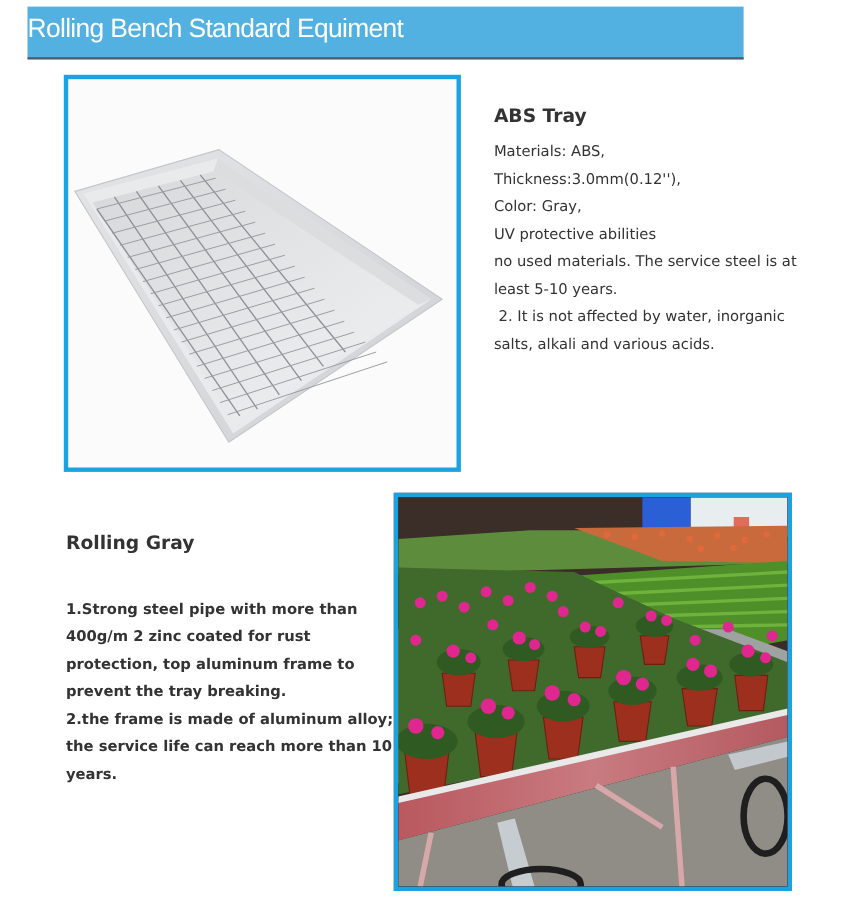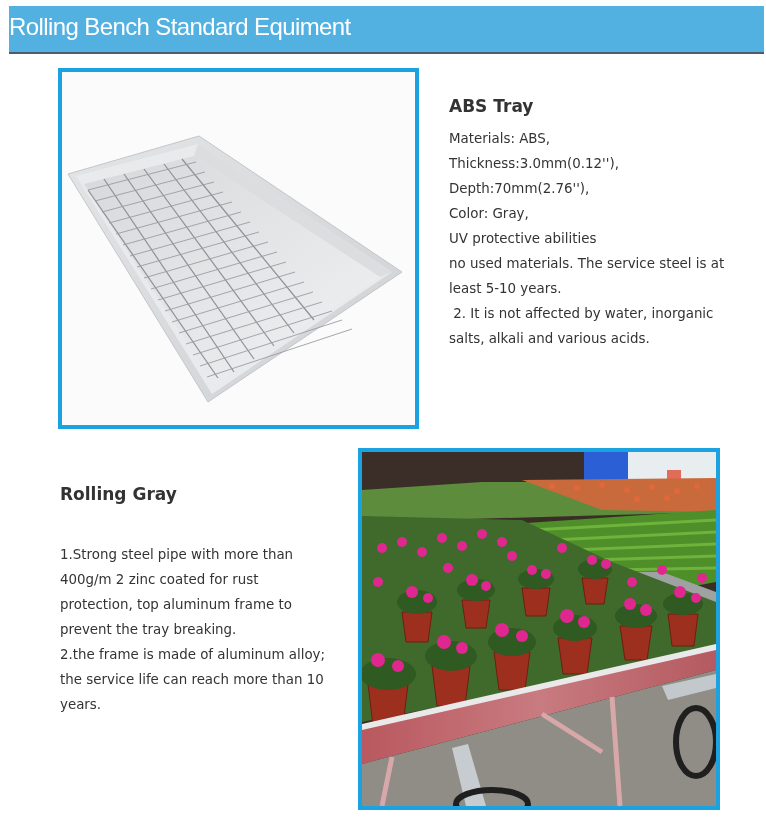--- a/index.html
+++ b/index.html
@@ -1,18 +1,18 @@
 <!DOCTYPE html>
 <html><head>
 <meta charset="utf-8">
 <style>
   html, body { margin: 0; padding: 0; background: #ffffff; }
   body { width: 766px; height: 820px; position: relative; overflow: hidden;
          font-family: "DejaVu Sans", "Liberation Sans", sans-serif; color: #333333; }
-  .header { position: absolute; left: 9px; top: 6px; width: 755px; height: 46px;
+  .header { position: absolute; left: 25px; top: 6px; width: 651px; height: 46px;
             background: #52b1e1; border-bottom: 2px solid #4f5b66; }
   .header-title { position: absolute; left: 0; top: 7px; font-family: "Liberation Sans", sans-serif;
                   font-size: 24px; color: #ffffff; letter-spacing: -0.6px; white-space: nowrap; }
   .frame { position: absolute; box-sizing: border-box; border: 4px solid #1aa3e0; overflow: hidden; }
   .tray-frame { left: 58px; top: 68px; width: 361px; height: 361px; background: #fbfbfb; }
   .bench-frame { left: 358px; top: 448px; width: 362px; height: 362px; background: #3a2c27; }
   .section-title { position: absolute; font-weight: bold; font-size: 17px; color: #333333; white-space: nowrap; }
   .text-block { position: absolute; font-size: 13.4px; line-height: 25px; color: #333333; }
   .text-block div { white-space: nowrap; }
   svg { display: block; }
@@ -74,31 +74,30 @@
       <line x1="138" y1="294" x2="280" y2="248"></line>
       <line x1="145" y1="305" x2="290" y2="257"></line>
     </g>
   </svg>
 </div>
 
 <div class="section-title" style="left:449px; top:96px;">ABS Tray</div>
 <div class="text-block" style="left:449px; top:126px;">
   <div>Materials: ABS,</div>
   <div>Thickness:3.0mm(0.12''),</div>
-  <div>Depth:70mm(2.76''),</div>
   <div>Color: Gray,</div>
   <div>UV protective abilities</div>
   <div>no used materials. The service steel is at</div>
   <div>least 5-10 years.</div>
   <div style="white-space:pre;"> 2. It is not affected by water, inorganic</div>
   <div>salts, alkali and various acids.</div>
 </div>
 
 <div class="section-title" style="left:60px; top:484px;">Rolling Gray</div>
-<div class="text-block" style="left:60px; top:542px;">
+<div class="text-block" style="left:60px; top:542px;font-weight:bold;">
   <div>1.Strong steel pipe with more than</div>
   <div>400g/m 2 zinc coated for rust</div>
   <div>protection, top aluminum frame to</div>
   <div>prevent the tray breaking.</div>
   <div>2.the frame is made of aluminum alloy;</div>
   <div>the service life can reach more than 10</div>
   <div>years.</div>
 </div>
 
 <div class="frame bench-frame">

